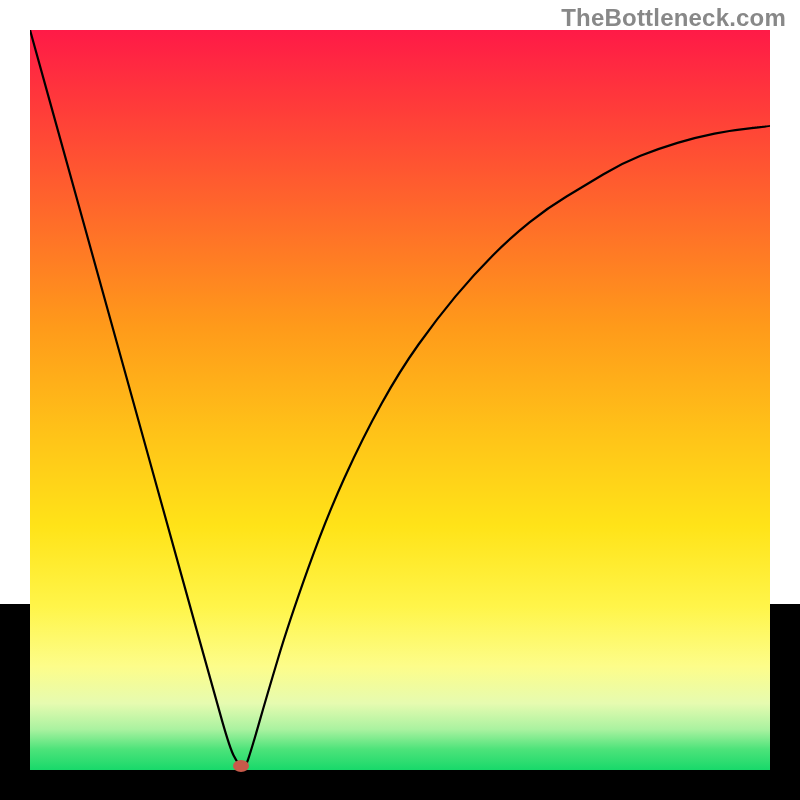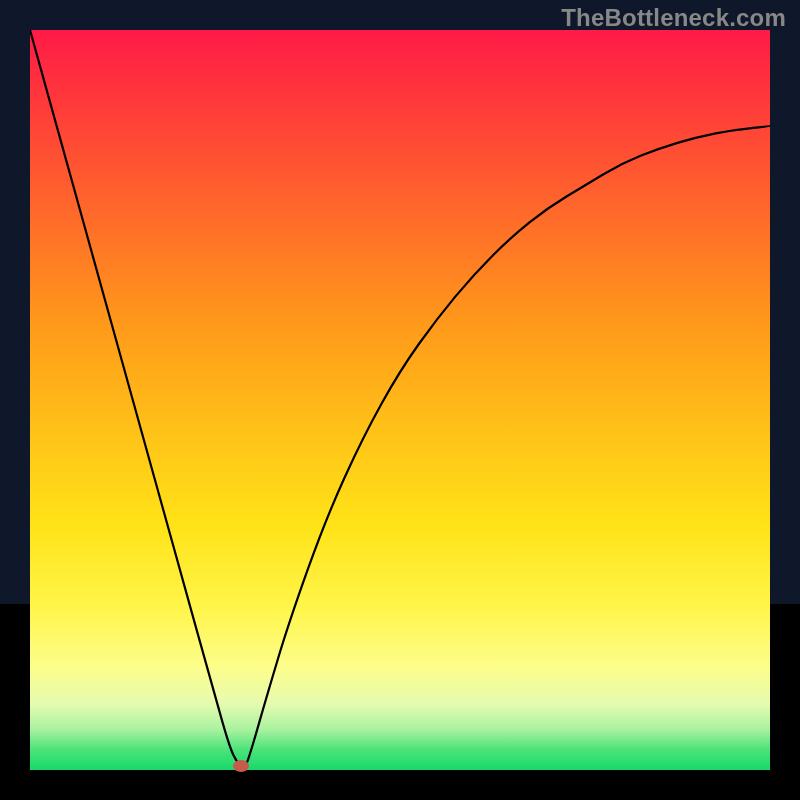--- a/index.html
+++ b/index.html
@@ -8,21 +8,21 @@
     width: 800px;
     height: 800px;
     overflow: hidden;
     font-family: Arial, Helvetica, sans-serif;
     background: #000;
   }
   .canvas {
     position: relative;
     width: 800px;
     height: 604px;
-    background: #0f172a;
+    background: #ffffff;
   }
   .plot-area {
     position: absolute;
     left: 30px;
     top: 30px;
     width: 740px;
     height: 740px;
     background: linear-gradient(
       to bottom,
       #ff1a47 0%,

